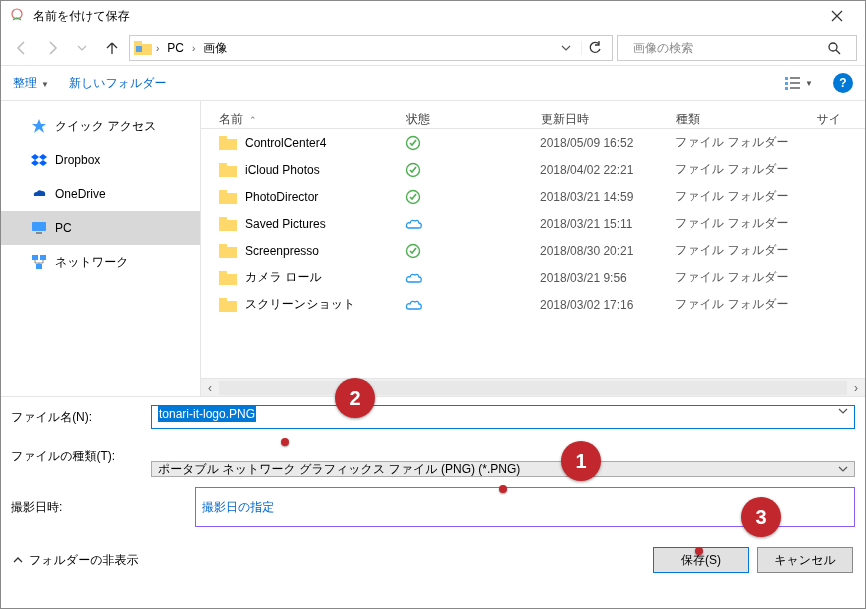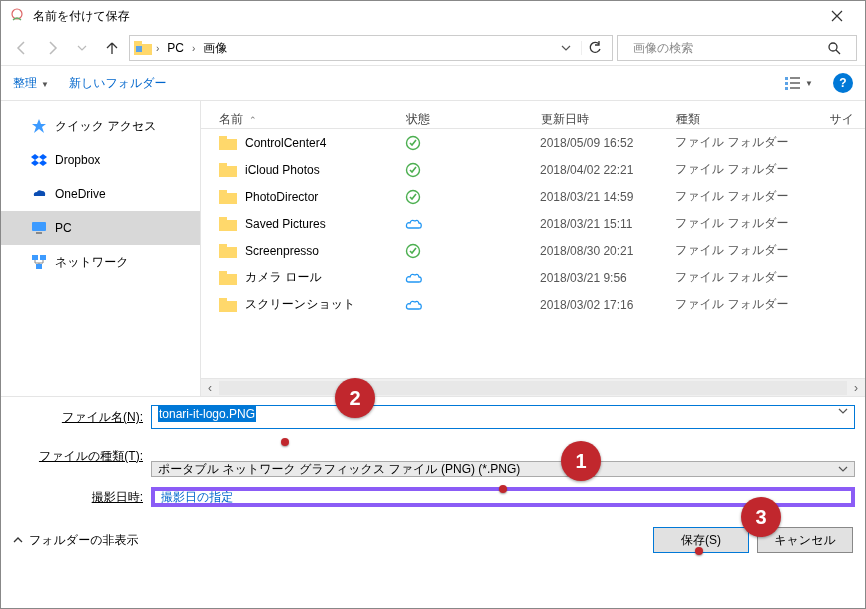--- a/index.html
+++ b/index.html
@@ -28,42 +28,42 @@
 .sidebar { width: 200px; border-right: 1px solid #e5e5e5; padding: 8px 0; }
 .side-item { height: 34px; display: flex; align-items: center; padding-left: 30px; gap: 8px; }
 .side-item.sel { background: #d8d8d8; }
 .side-item .icon { width: 16px; height: 16px; }
 .filepane { flex: 1; display: flex; flex-direction: column; }
 .columns { height: 28px; display: flex; align-items: flex-end; border-bottom: 1px solid #e5e5e5; color: #444; }
 .col-name { width: 205px; padding-left: 18px; }
 .col-status { width: 135px; }
 .col-date { width: 135px; }
 .col-kind { width: 140px; }
-.col-size { flex: 1; text-align: right; padding-right: 11px; }
+.col-size { flex: 1; text-align: right; padding-right: 24px; }
 .col-sort { font-size: 9px; color: #777; margin-left: 6px; }
 .filelist { flex: 1; overflow: hidden; }
 .row { height: 27px; display: flex; align-items: center; }
 .row .folder-icon { width: 18px; height: 14px; margin-left: 18px; margin-right: 8px; }
 .row .name { width: 160px; }
 .row .status { width: 135px; display: flex; }
 .row .date { width: 135px; color: #555; }
 .row .kind { width: 140px; color: #555; }
 .scroll-h { height: 18px; background: #f0f0f0; display: flex; align-items: center; border-top: 1px solid #e5e5e5; }
 .scroll-h .arrow { width: 18px; text-align: center; color: #666; }
 .scroll-h .track { flex: 1; height: 14px; background: #e8e8e8; }
 .bottom { border-top: 1px solid #e5e5e5; padding: 8px 10px 6px 10px; background: #fff; }
 .form-row { display: flex; align-items: center; margin-bottom: 6px; }
-.form-label { width: 140px; text-align: right; padding-right: 8px; text-decoration: underline; }
+.form-label { width: 140px; text-align: left; padding-right: 8px; }
 .form-input { flex: 1; height: 24px; border: 1px solid #0078d7; padding: 0 6px; background: #fff; display: flex; align-items: flex-start; }
 .form-input.sel-text { position: relative; }
 .form-input.sel-text .seltext { background: #0078d7; color: #fff; padding: 1px 1px; }
 .form-input .dd { margin-left: auto; color: #555; }
 .form-select { flex: 1; height: 16px; border: 1px solid #aaa; background: #eaeaea; padding: 0 6px; display: flex; align-items: center; margin-top: 26px; }
 .form-select .dd { margin-left: auto; color: #555; }
-.form-plain { flex: 1; height: 20px; border: 4px solid #8b5cf6; background: #fff; padding: 0 6px; display: flex; align-items: center; color: #0066cc; }
+.form-plain { flex: 1; height: 40px; border: 1px solid #8b5cf6; background: #fff; padding: 0 6px; display: flex; align-items: center; color: #0066cc; margin-left: 44px; }
 .footer { display: flex; align-items: center; padding: 8px 12px; }
 .footer .hide { display: flex; align-items: center; gap: 6px; }
 .footer .spacer { flex: 1; }
 .footer button { width: 96px; height: 26px; border: 1px solid #888; background: #e1e1e1; margin-left: 8px; }
 .footer button.primary { border: 1.5px solid #0078d7; }
 .badge { position: absolute; width: 40px; height: 40px; border-radius: 50%; background: #c1272d; color: #fff; display: flex; align-items: center; justify-content: center; font-size: 20px; font-weight: bold; box-shadow: 0 1px 3px rgba(0,0,0,0.4); z-index: 10; }
 .badge::after { content: ""; position: absolute; width: 8px; height: 8px; border-radius: 50%; background: #c1272d; box-shadow: 0 1px 2px rgba(0,0,0,0.4); }
 .badge.b1 { left: 560px; top: 440px; } .badge.b1::after { left: -62px; bottom: -12px; }
 .badge.b2 { left: 334px; top: 377px; } .badge.b2::after { left: -54px; bottom: -28px; }
 .badge.b3 { left: 740px; top: 496px; } .badge.b3::after { left: -46px; bottom: -18px; }

